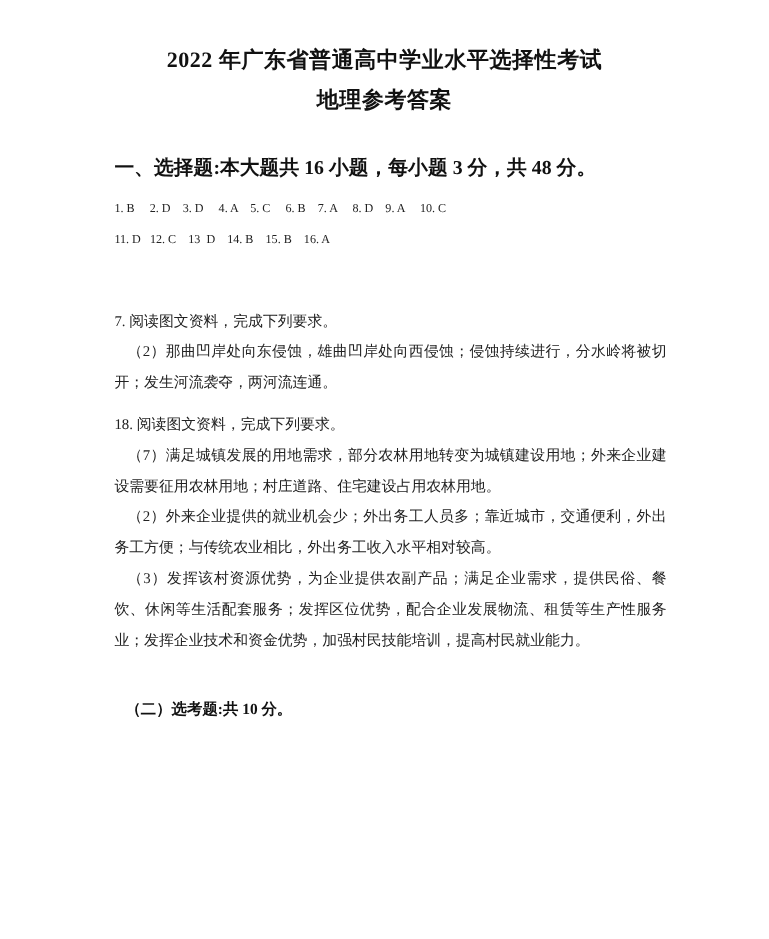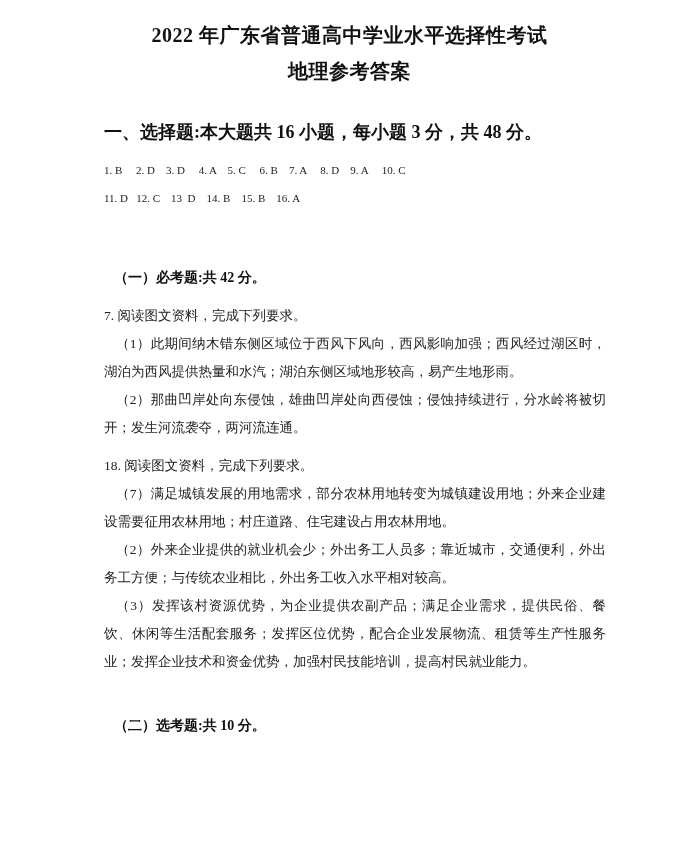--- a/index.html
+++ b/index.html
@@ -17,21 +17,21 @@
   .page {
     position: relative;
     width: 699px;
     height: 854px;
     box-sizing: border-box;
     overflow: hidden;
   }
 
   
   .title-block {
-    padding-top: 20px;
+    padding-top: 40px;
     text-align: center;
   }
   .doc-title {
     font-size: 20px;
     font-weight: bold;
     letter-spacing: 0.5px;
     line-height: 30px;
     color: #111;
   }
   .doc-subtitle {
@@ -104,24 +104,22 @@
   </div>
 
   <div class="body-wrap">
 
     <div class="section-head">一、选择题:本大题共 16 小题，每小题 3 分，共 48 分。</div>
     <div class="answer-row first">1. B     2. D    3. D     4. A    5. C     6. B    7. A     8. D    9. A     10. C</div>
     <div class="answer-row">11. D   12. C    13  D    14. B    15. B    16. A</div>
 
     <div class="spacer-lg"></div>
 
-    <div class="sub-head">（一）必考题:共 42 分。</div>
 
     <div class="q-line">7. 阅读图文资料，完成下列要求。</div>
-    <div class="sub-ans">（1）此期间纳木错东侧区域位于西风下风向，西风影响加强；西风经过湖区时，湖泊为西风提供热量和水汽；湖泊东侧区域地形较高，易产生地形雨。</div>
     <div class="sub-ans">（2）那曲凹岸处向东侵蚀，雄曲凹岸处向西侵蚀；侵蚀持续进行，分水岭将被切开；发生河流袭夺，两河流连通。</div>
 
     <div class="q-line">18. 阅读图文资料，完成下列要求。</div>
     <div class="sub-ans">（7）满足城镇发展的用地需求，部分农林用地转变为城镇建设用地；外来企业建设需要征用农林用地；村庄道路、住宅建设占用农林用地。</div>
     <div class="sub-ans">（2）外来企业提供的就业机会少；外出务工人员多；靠近城市，交通便利，外出务工方便；与传统农业相比，外出务工收入水平相对较高。</div>
     <div class="sub-ans">（3）发挥该村资源优势，为企业提供农副产品；满足企业需求，提供民俗、餐饮、休闲等生活配套服务；发挥区位优势，配合企业发展物流、租赁等生产性服务业；发挥企业技术和资金优势，加强村民技能培训，提高村民就业能力。</div>
 
     <div class="spacer-md"></div>
 
     <div class="sub-head">（二）选考题:共 10 分。</div>

